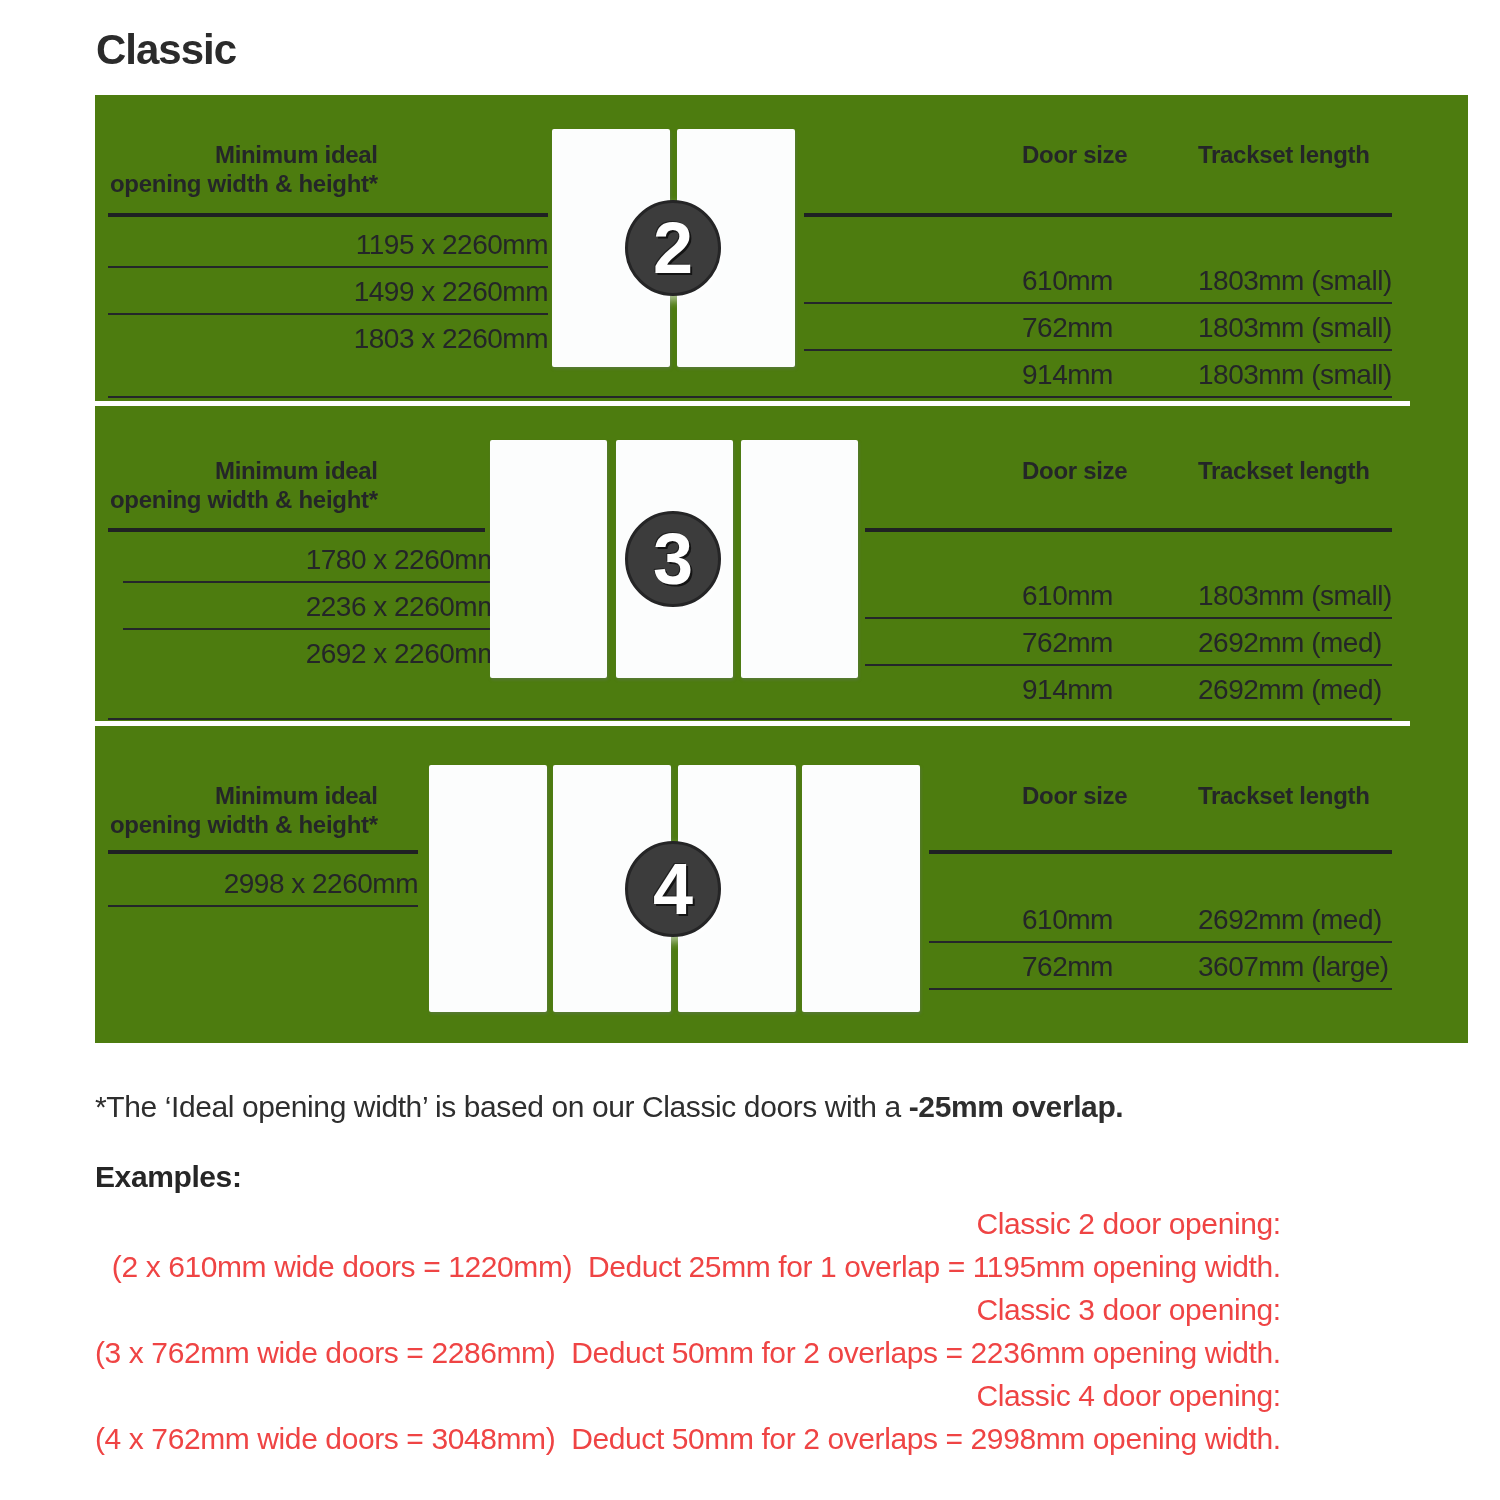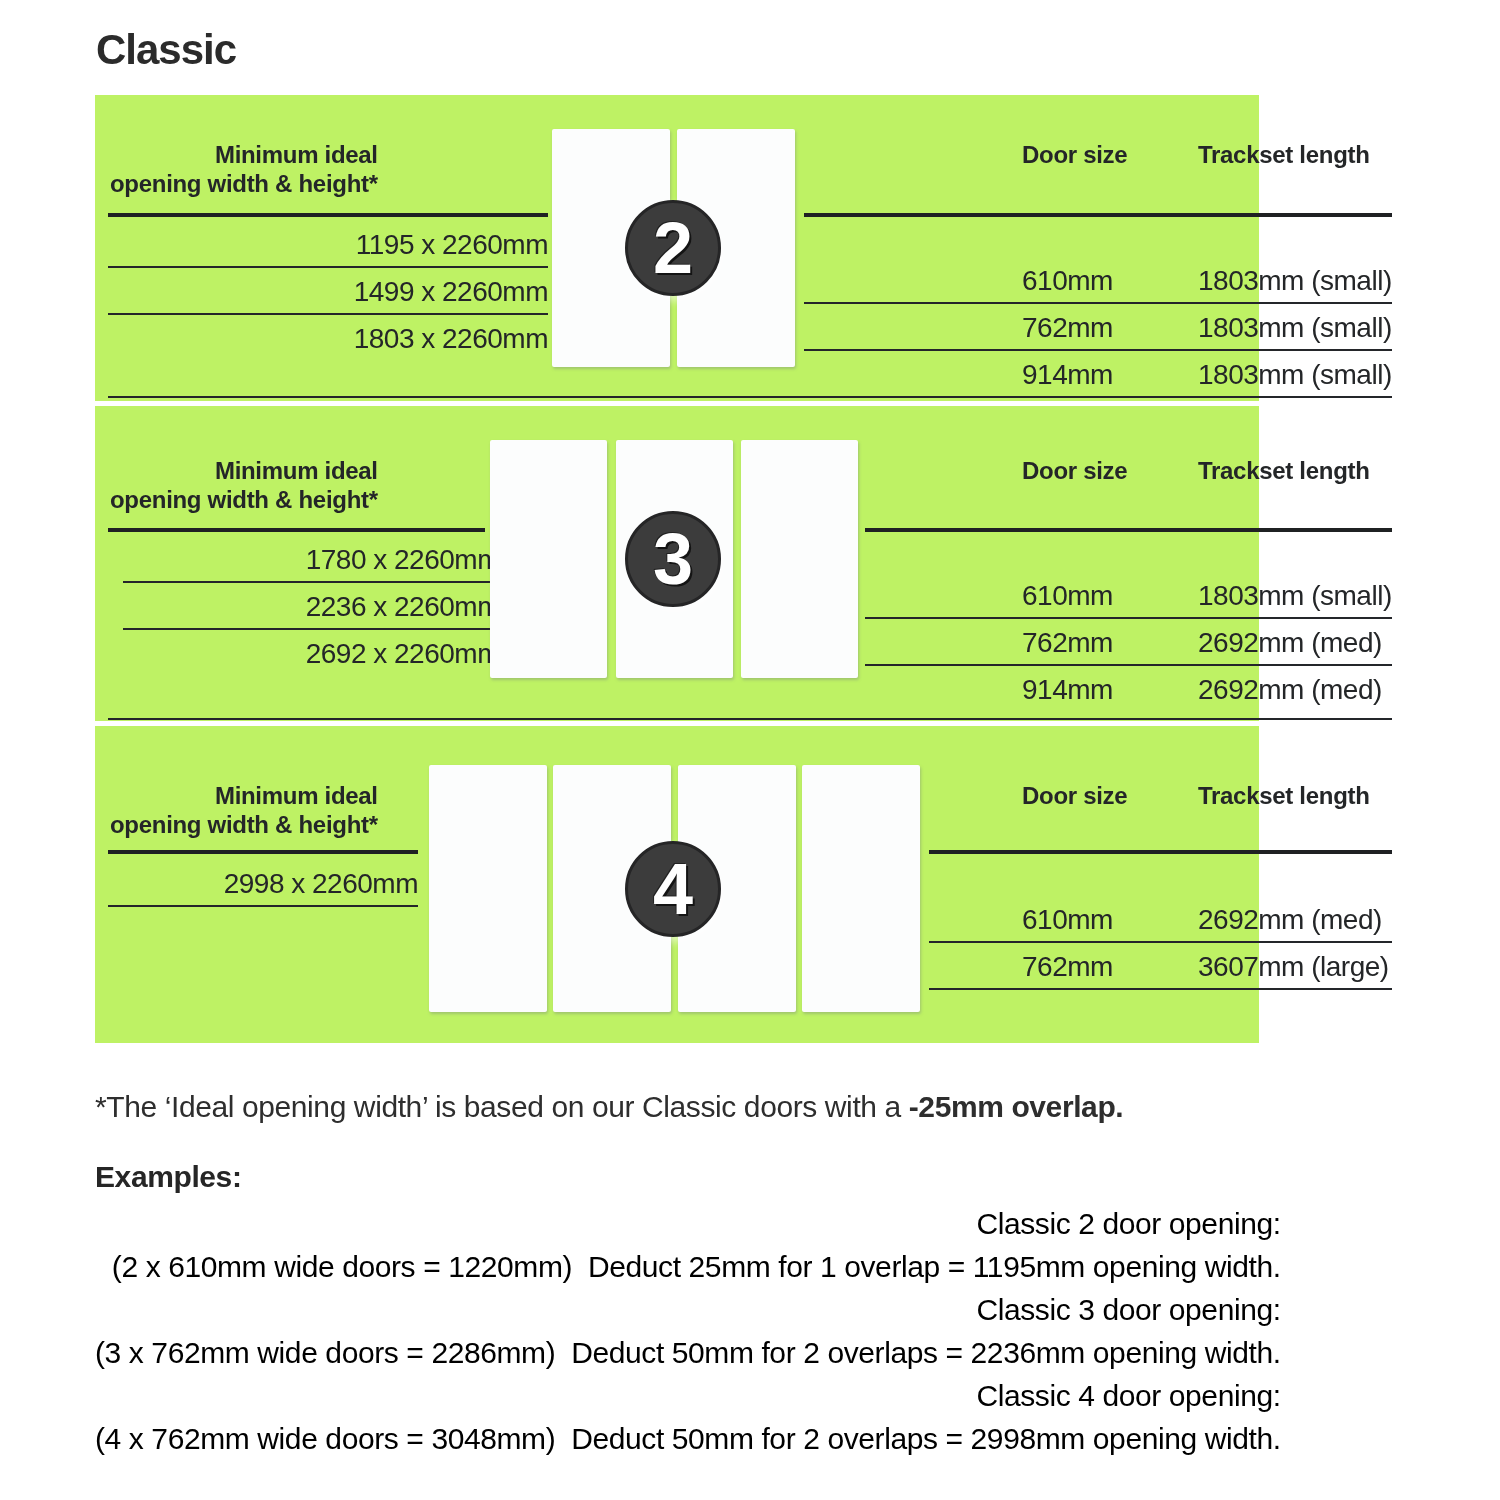--- a/index.html
+++ b/index.html
@@ -3,22 +3,22 @@
 <meta charset="utf-8">
 <style>
   * { margin:0; padding:0; box-sizing:border-box; }
   html,body { background:#ffffff; }
   body { font-family:"Liberation Sans","DejaVu Sans",sans-serif; color:#2b2b2b; }
   .page { position:relative; width:1500px; height:1500px; background:#ffffff; overflow:hidden;text-align:right; }
 
   .title { position:absolute; left:96px; top:26px; font-size:42px; font-weight:700;
            letter-spacing:-1px; color:#2b2b2b; }
 
-  .panel { position:absolute; left:95px; top:95px; width:1164px; height:948px;
-           background:#bef264; }
+  .panel { position:absolute; left:95px; top:95px; width:1373px; height:948px;
+           background:#4d7c0f; }
 
   .sec { position:absolute; left:0; width:1315px; }
 
   .hdr { position:absolute; font-size:24px; font-weight:700; letter-spacing:-0.3px;
          line-height:29px; color:#242628; }
   .hdr-left { left:15px; }
   .hdr-ds { left:927px; }
   .hdr-ts { left:1103px; }
 
   .thick-rule { position:absolute; height:4px; background:#1f2123; }
@@ -46,21 +46,21 @@
            box-shadow:2px 5px 8px rgba(255,255,255,0.55);
            text-shadow:2px 2px 0 rgba(15,15,15,0.9), -1px -1px 0 rgba(15,15,15,0.6); }
 
   .footnote { position:absolute; left:95px; top:1090px; font-size:30px;
               letter-spacing:-0.4px; color:#2e2e2e; white-space:pre-wrap; }
   .footnote .b { font-weight:700; }
 
   .examples-heading { position:absolute; left:95px; top:1160px; font-size:30px;
                       font-weight:700; letter-spacing:-0.4px; color:#262626; }
   .examples { position:absolute; left:95px; top:1202px; font-size:30px;
-              letter-spacing:-0.4px; color:#000000; }
+              letter-spacing:-0.4px; color:#ef4444; }
   .examples div { height:43px; line-height:43px; white-space:pre; }
 </style>
 </head>
 <body>
 
 <div class="page">
 
   <div class="title">Classic</div>
 
   <div class="panel">

